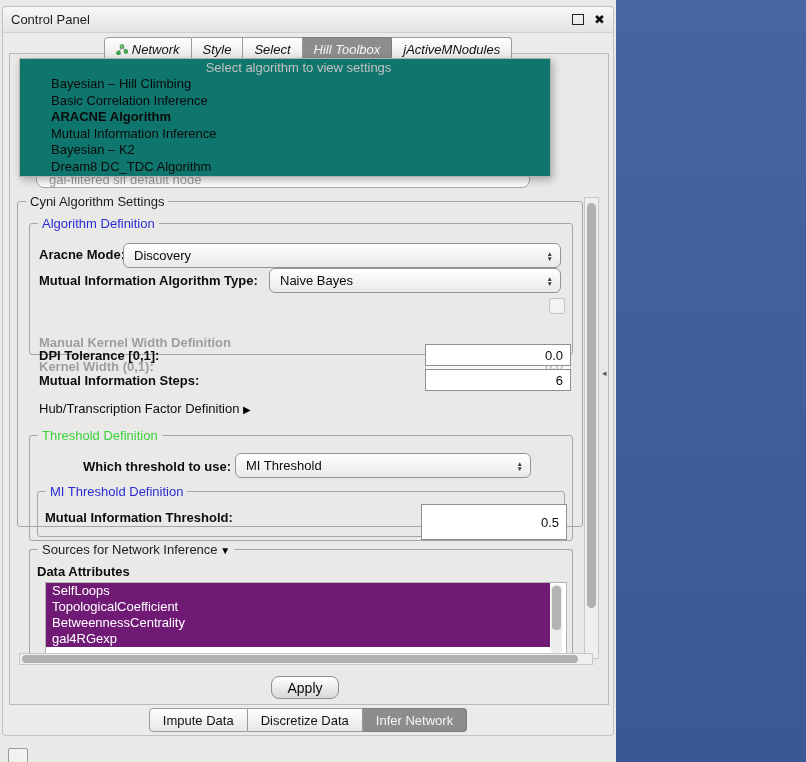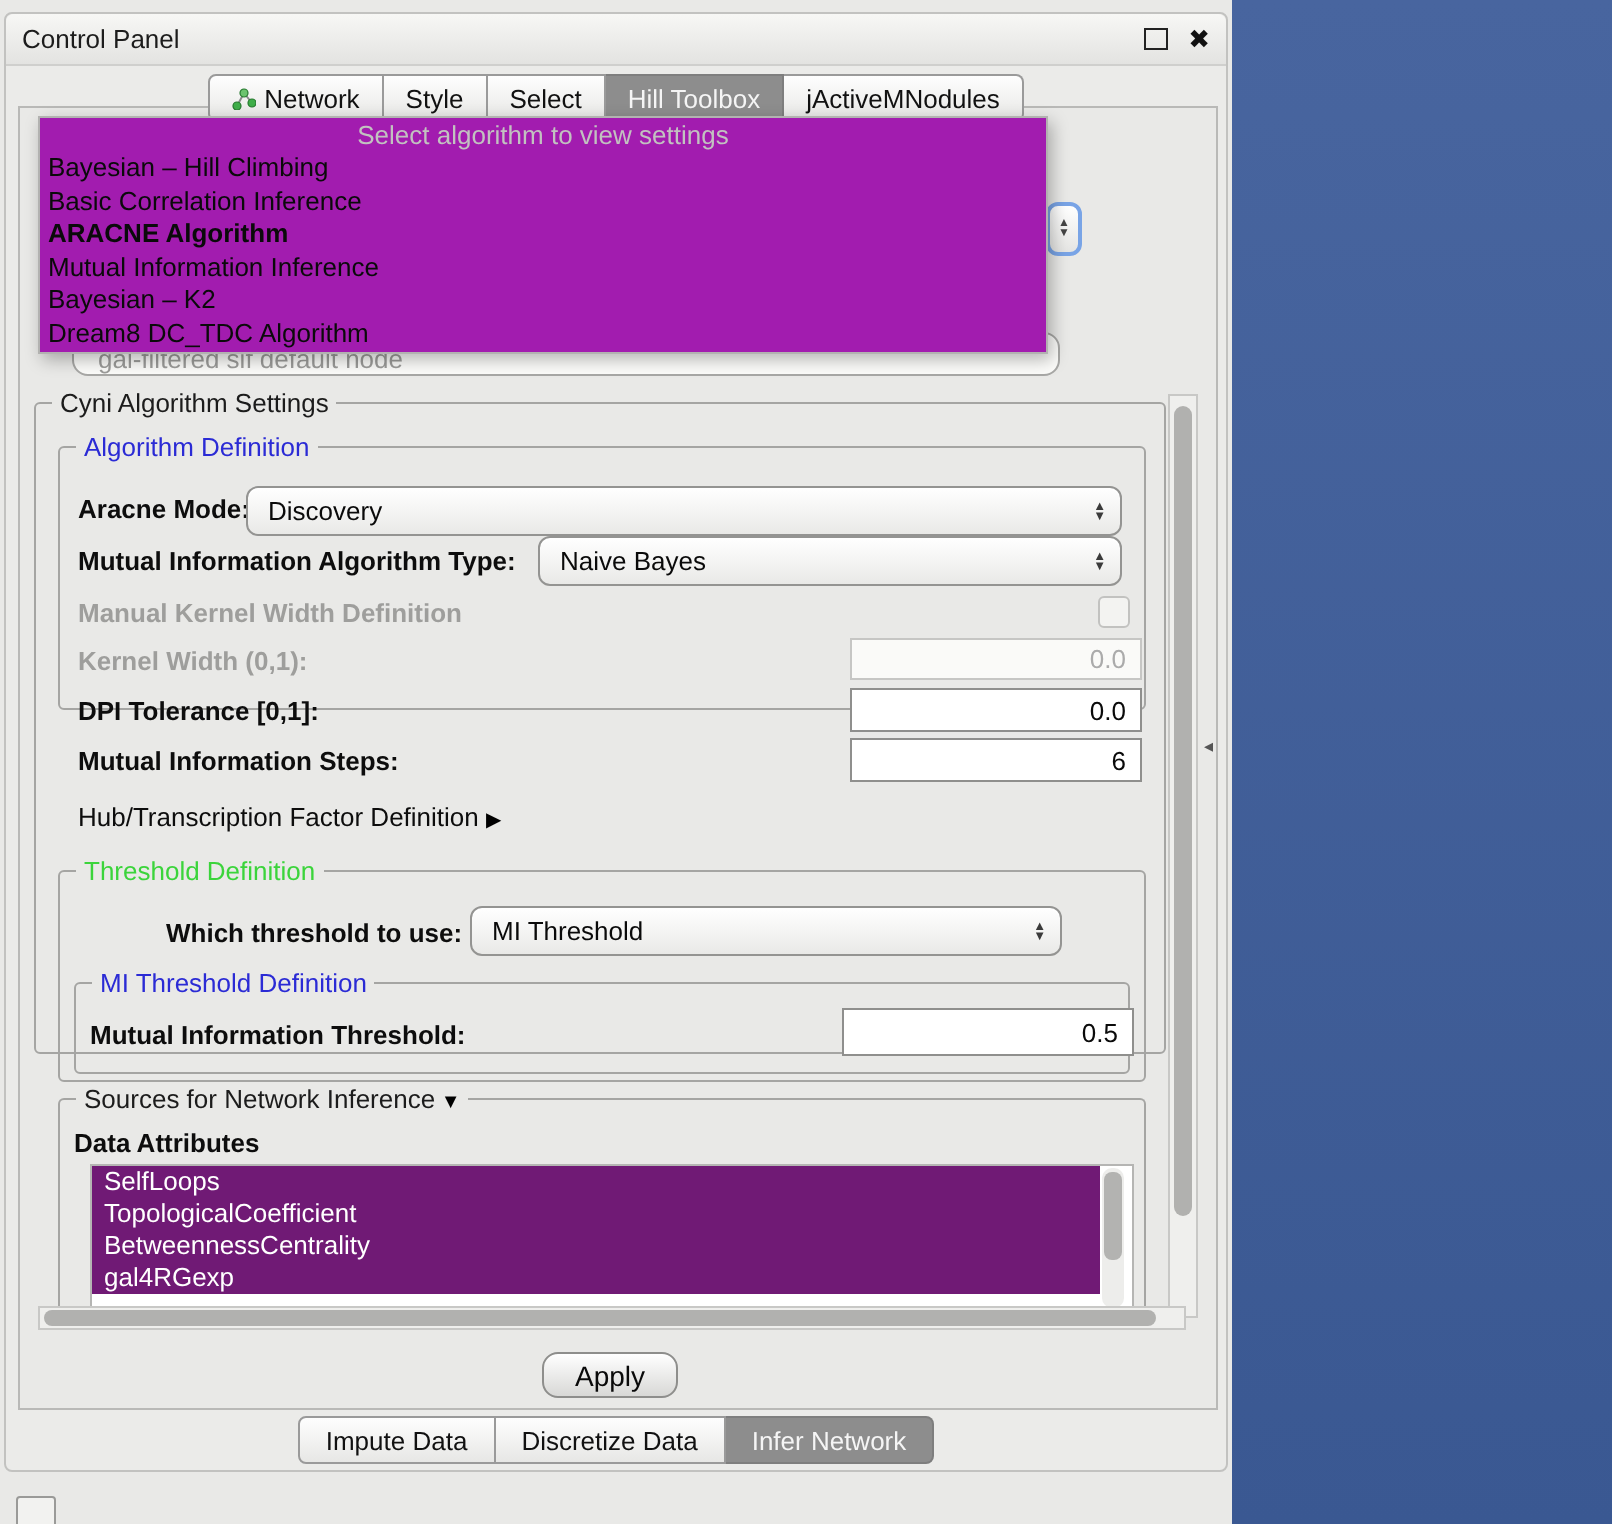--- a/index.html
+++ b/index.html
@@ -14,53 +14,53 @@
   
   .cp-window{position:absolute;left:2px;top:6px;width:612px;height:730px;background:#ebebe9;
              border:1px solid #c2c2c0;border-radius:4px;box-sizing:border-box;}
   .cp-titlebar{height:25px;display:flex;align-items:center;padding:0 8px;font-size:13px;color:#1c1c1c;
                background:linear-gradient(#f7f7f5,#e3e3e1);border-bottom:1px solid #cfcfcd;border-radius:4px 4px 0 0;}
   .cp-titlebar .sp{flex:1;}
   .ic-float{width:10px;height:9px;border:1.5px solid #222;margin-right:10px;}
   .ic-close{font-size:13px;font-weight:bold;color:#111;line-height:12px;}
   .cp-tabs{position:absolute;left:0;top:30px;width:100%;display:flex;justify-content:center;align-items:flex-end;z-index:5;}
   .tab{height:16px;padding:3px 11px;border:1px solid #9a9a9a;border-left-width:0;font-size:13px;color:#111;
-       background:linear-gradient(#fefefe,#e7e7e5);display:flex;align-items:center;gap:4px;}
+       background:linear-gradient(#fefefe,#e7e7e5);display:flex;align-items:center;gap:4px;font-style:italic;}
   .tab:first-child{border-left-width:1px;border-radius:4px 0 0 4px;}
   .tab:last-child{border-radius:0 4px 4px 0;}
   .tab.sel{background:#8d8d8d;color:#f5f5f5;border-color:#7e7e7e;}
   .net-ic svg{display:block;}
 
   .cp-content{position:absolute;left:6px;top:46px;width:600px;height:652px;background:#e9e9e7;
               border:1px solid #b9b9b7;box-sizing:border-box;}
 
   
-  .popup{position:absolute;left:16px;top:51px;width:503px;height:117px;background:#a21caf;
-         border:1px solid #b2b2b0;box-shadow:2px 3px 8px rgba(0,0,0,.28);z-index:50;}
+  .popup{position:absolute;left:16px;top:51px;width:503px;height:117px;background:#0f766e;
+         border:1px solid #b2b2b0;box-shadow:2px 3px 8px rgba(0,0,0,.28);z-index:50;padding-left:27px;}
   .popup .phead{height:17px;text-align:center;font-size:13px;color:#c2c2c0;line-height:17px;}
   .popup .pitem{height:16.5px;line-height:16.5px;font-size:13px;color:#0a0a0a;padding-left:4px;white-space:nowrap;}
   .popup .pitem.sel{font-weight:bold;}
 
   
   .combo-sliver{position:absolute;left:33px;top:159px;width:492px;height:20px;border:1px solid #a8a8a6;
                 border-radius:8px;background:#fcfcfa;overflow:hidden;z-index:1;}
   .combo-sliver span{display:block;margin:5px 0 0 12px;font-size:13px;color:#9c9c9a;}
   .blue-btn{position:absolute;left:520px;top:94px;width:18px;height:27px;border:2px solid #79a4e6;border-radius:6px;
             background:linear-gradient(#ffffff,#e5e5e3);box-sizing:border-box;z-index:2;
             display:flex;flex-direction:column;align-items:center;justify-content:center;font-size:6px;line-height:5px;color:#444;}
 
   
   .group{position:absolute;border:1px solid #a5a5a3;border-radius:3px;box-sizing:border-box;}
   .legend{position:absolute;top:-8px;left:8px;background:#e9e9e7;padding:0 4px;font-size:13px;color:#1c1c1c;white-space:nowrap;}
   .legend.blue{color:#2b2bd5;}
   .legend.green{color:#3bd43b;}
 
   .lbl{position:absolute;font-size:13px;color:#0d0d0d;white-space:nowrap;}
   .b{font-weight:bold;}
-  .dis{color:#9e9e9c;}
+  .dis{color:#9e9e9c;margin-top:36px;}
 
   .combo{position:absolute;height:25px;border:1px solid #949492;border-radius:6px;
          background:linear-gradient(#ffffff,#e9e9e7);box-sizing:border-box;
          display:flex;align-items:center;font-size:13px;color:#0a0a0a;padding-left:10px;
          box-shadow:inset 0 1px 0 #fff;}
   .spin{position:absolute;right:7px;top:50%;transform:translateY(-50%);display:flex;flex-direction:column;
         font-size:6.5px;line-height:5px;color:#3a3a3a;}
 
   .tfield{position:absolute;border:1px solid #8f8f8d;background:#fff;font-size:13px;color:#0a0a0a;
           display:flex;align-items:center;justify-content:flex-end;padding:0 7px;box-sizing:border-box;}
@@ -218,21 +218,21 @@
       <span>MI Threshold</span>
       <span class="spin">
           <span>▲</span>
           <span>▼</span>
         </span>
     </div>
     <div class="group" style="left:34px;top:484px;width:528px;height:46px;">
       <span class="legend blue">MI Threshold Definition</span>
     </div>
     <span class="lbl b" style="left:42px;top:503px;">Mutual Information Threshold:</span>
-    <div class="tfield" style="left:418px;top:497px;width:146px;height:24px;padding-left:12px;">
+    <div class="tfield" style="left:418px;top:497px;width:146px;height:36px;padding-left:12px;">
       <span>0.5</span>
     </div>
 
     <div class="group" style="left:26px;top:542px;width:544px;height:110px;border-bottom:none;">
       <span class="legend"><span>Sources for Network Inference</span><span class="tri"> ▼</span></span>
     </div>
     <span class="lbl b" style="left:34px;top:557px;">Data Attributes</span>
     <div class="attr-list" id="attr-list">
         <div class="attr-item sel">SelfLoops</div>
         <div class="attr-item sel">TopologicalCoefficient</div>

